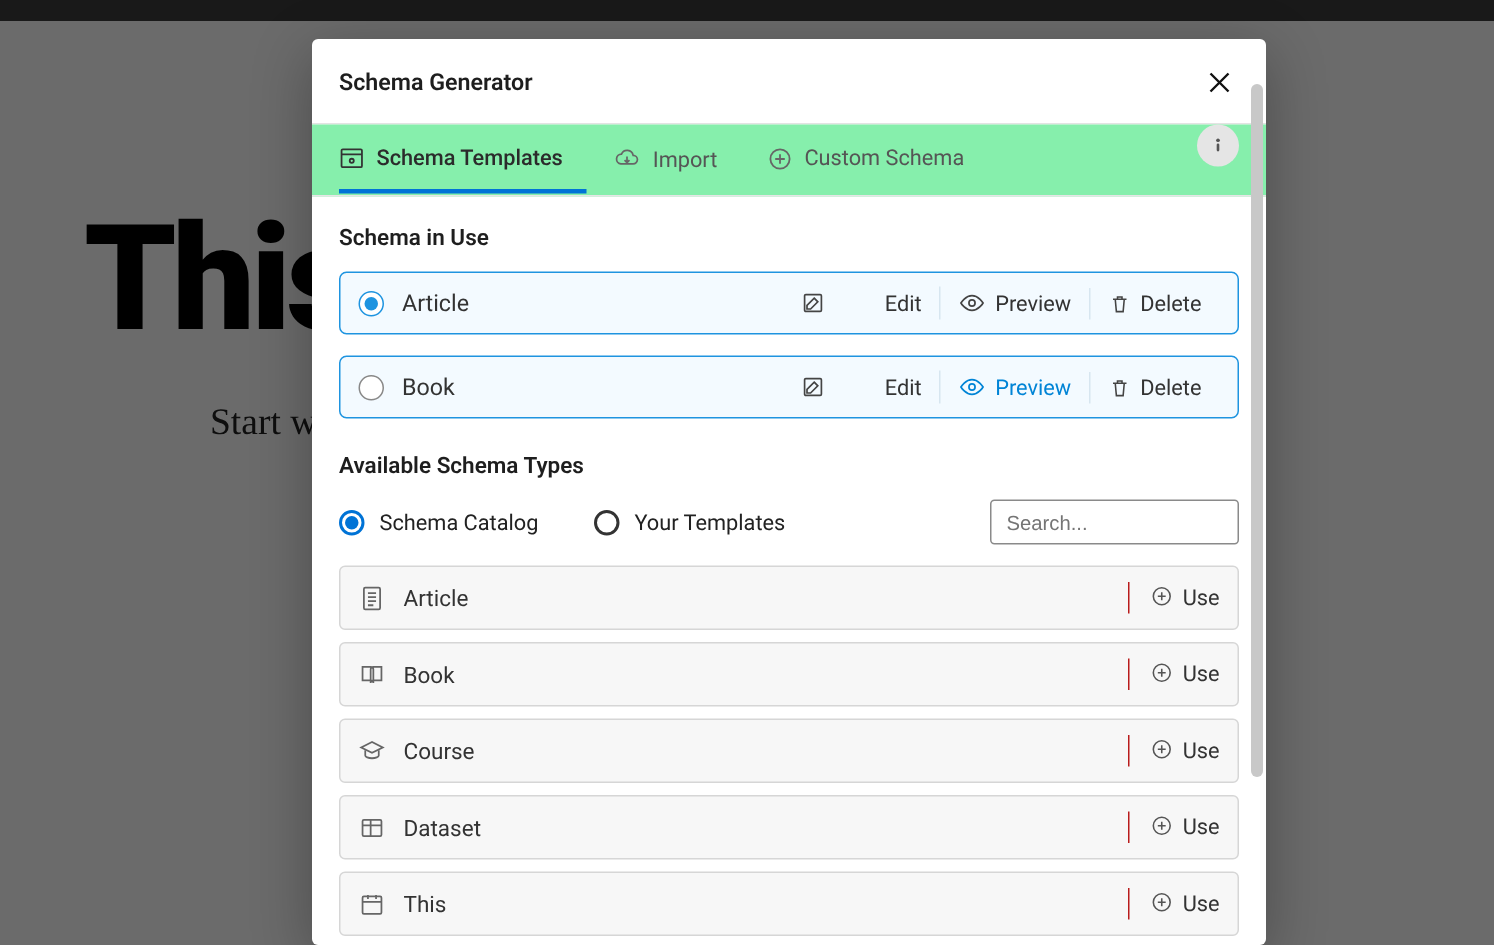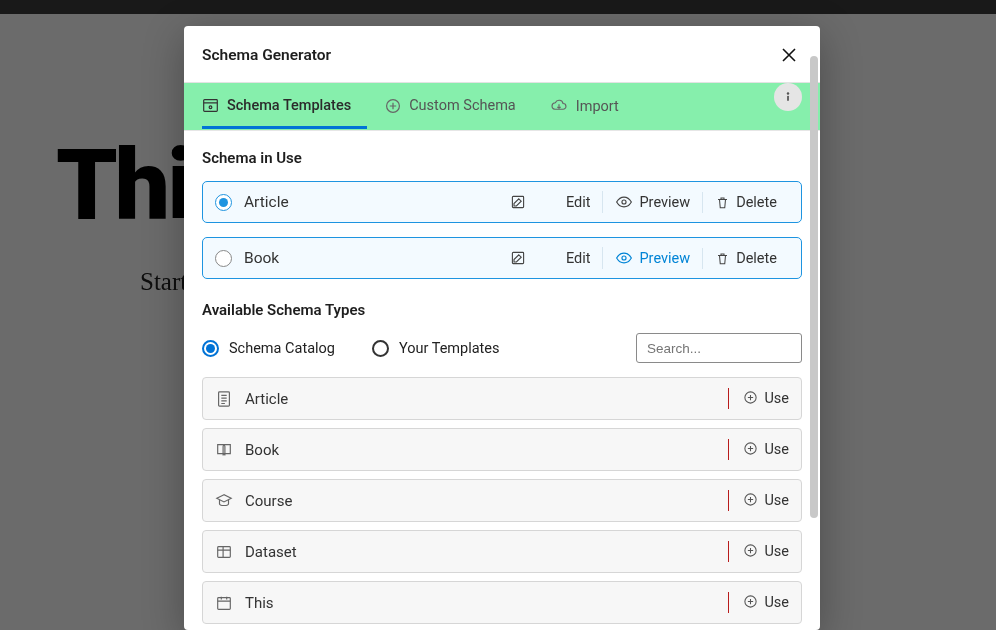--- a/index.html
+++ b/index.html
@@ -4,21 +4,21 @@
 <style>
   * { box-sizing: border-box; margin: 0; padding: 0; }
   html, body { width: 996px; height: 630px; overflow: hidden; font-family: -apple-system, BlinkMacSystemFont, "Segoe UI", Roboto, sans-serif; }
   .bg { position: absolute; inset: 0; background: #fff; }
   .bg-top { position: absolute; top: 0; left: 0; right: 0; height: 14px; background: #3c3c3c; }
   .bg-title { position: absolute; top: 128px; left: 56px; font-size: 98px; font-weight: 900; letter-spacing: -3px; color: #000; }
   .bg-sub { position: absolute; top: 268px; left: 140px; font-size: 25px; font-family: Georgia, serif; color: #222; }
   .overlay { position: absolute; inset: 0; background: rgba(0,0,0,0.58); }
   .modal {
     position: absolute;
-    top: 26px; left: 184px;
+    top: 26px; left: 208px;
     width: 636px; height: 604px;
     background: #fff;
     border-radius: 4px;
     box-shadow: 0 10px 40px rgba(0,0,0,0.3);
     display: flex; flex-direction: column;
     overflow: hidden;
   }
   .scrollbar-track {
     position: absolute;
     top: 30px; right: 2px;
@@ -157,32 +157,32 @@
   <div class="tabs-row">
     <div class="tab active">
       <svg width="17" height="17" viewBox="0 0 20 20" stroke="#333" stroke-width="1.4" fill="none">
           <rect x="2" y="3" width="16" height="14" rx="1"></rect>
           <path d="M2 7 H18"></path>
           <circle cx="10" cy="12" r="1.6"></circle>
         </svg>
       <span>Schema Templates</span>
     </div>
     <div class="tab">
+      <svg width="18" height="18" viewBox="0 0 22 22" stroke="#666" stroke-width="1.4" fill="none">
+          <path d="M6 15a4 4 0 0 1 .5-7.97A5 5 0 0 1 16 8a3.5 3.5 0 0 1 0 7H6z"></path>
+          <path d="M11 9v5m0 0l-2-2m2 2l2-2"></path>
+        </svg>
+      <span>Import</span>
+    </div>
+    <div class="tab">
       <svg width="16" height="16" viewBox="0 0 20 20" stroke="#666" stroke-width="1.5" fill="none">
           <circle cx="10" cy="10" r="8"></circle>
           <path d="M10 6v8M6 10h8"></path>
         </svg>
       <span>Custom Schema</span>
-    </div>
-    <div class="tab">
-      <svg width="18" height="18" viewBox="0 0 22 22" stroke="#666" stroke-width="1.4" fill="none">
-          <path d="M6 15a4 4 0 0 1 .5-7.97A5 5 0 0 1 16 8a3.5 3.5 0 0 1 0 7H6z"></path>
-          <path d="M11 9v5m0 0l-2-2m2 2l2-2"></path>
-        </svg>
-      <span>Import</span>
     </div>
     <div class="info-btn">
       <svg width="14" height="14" viewBox="0 0 16 16" fill="#555">
           <circle cx="8" cy="4" r="1.4"></circle>
           <rect x="7" y="6.5" width="2" height="6" rx="1"></rect>
         </svg>
     </div>
   </div>
 
   <div class="content">

